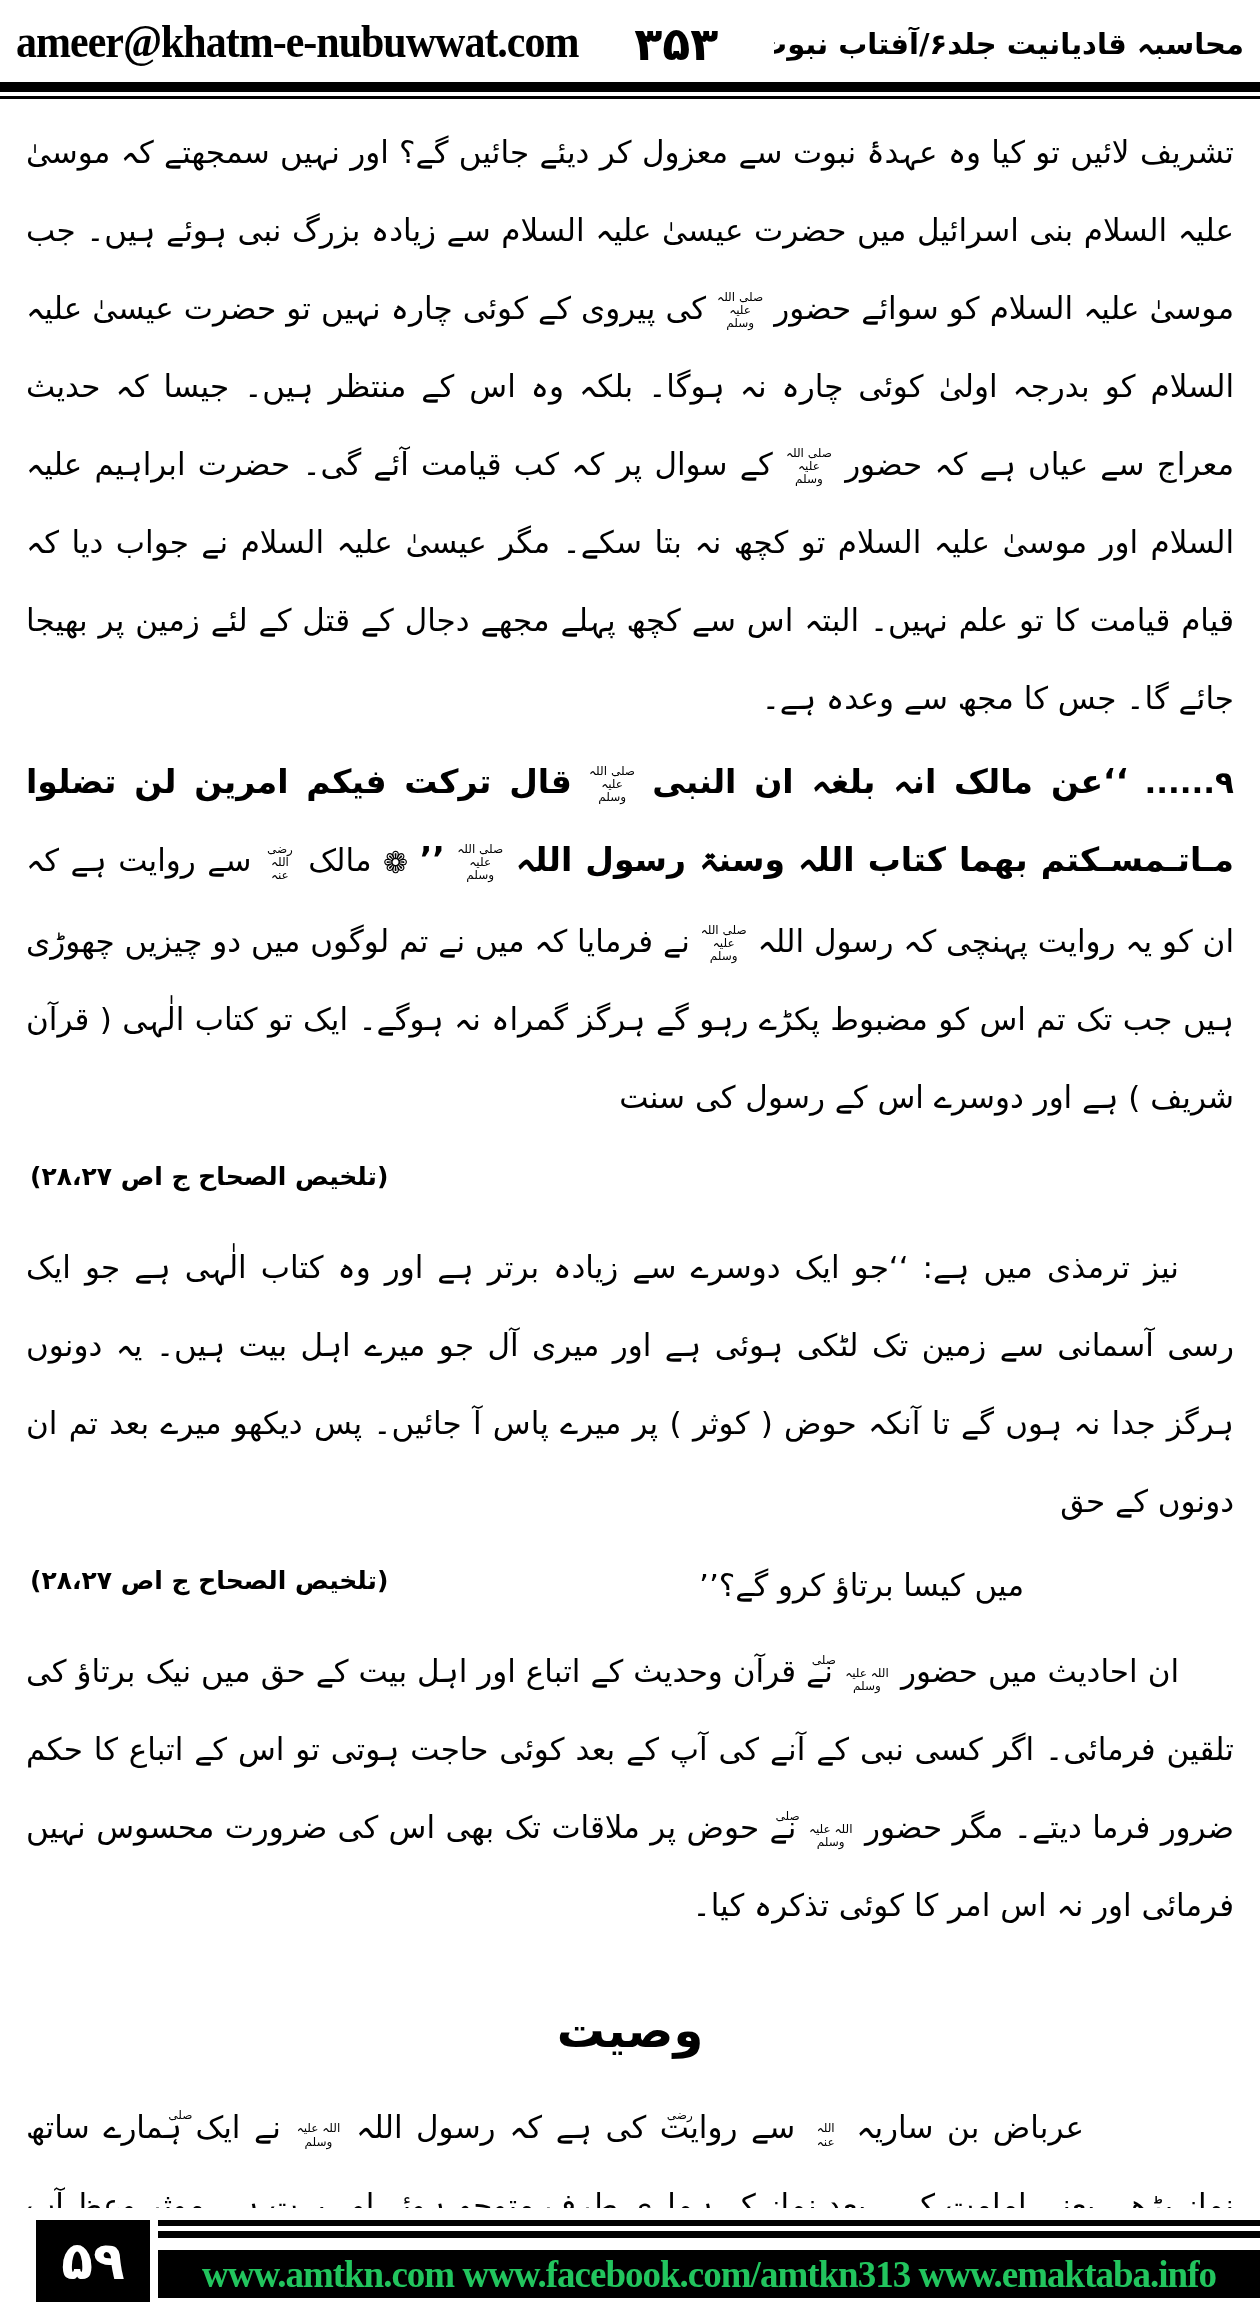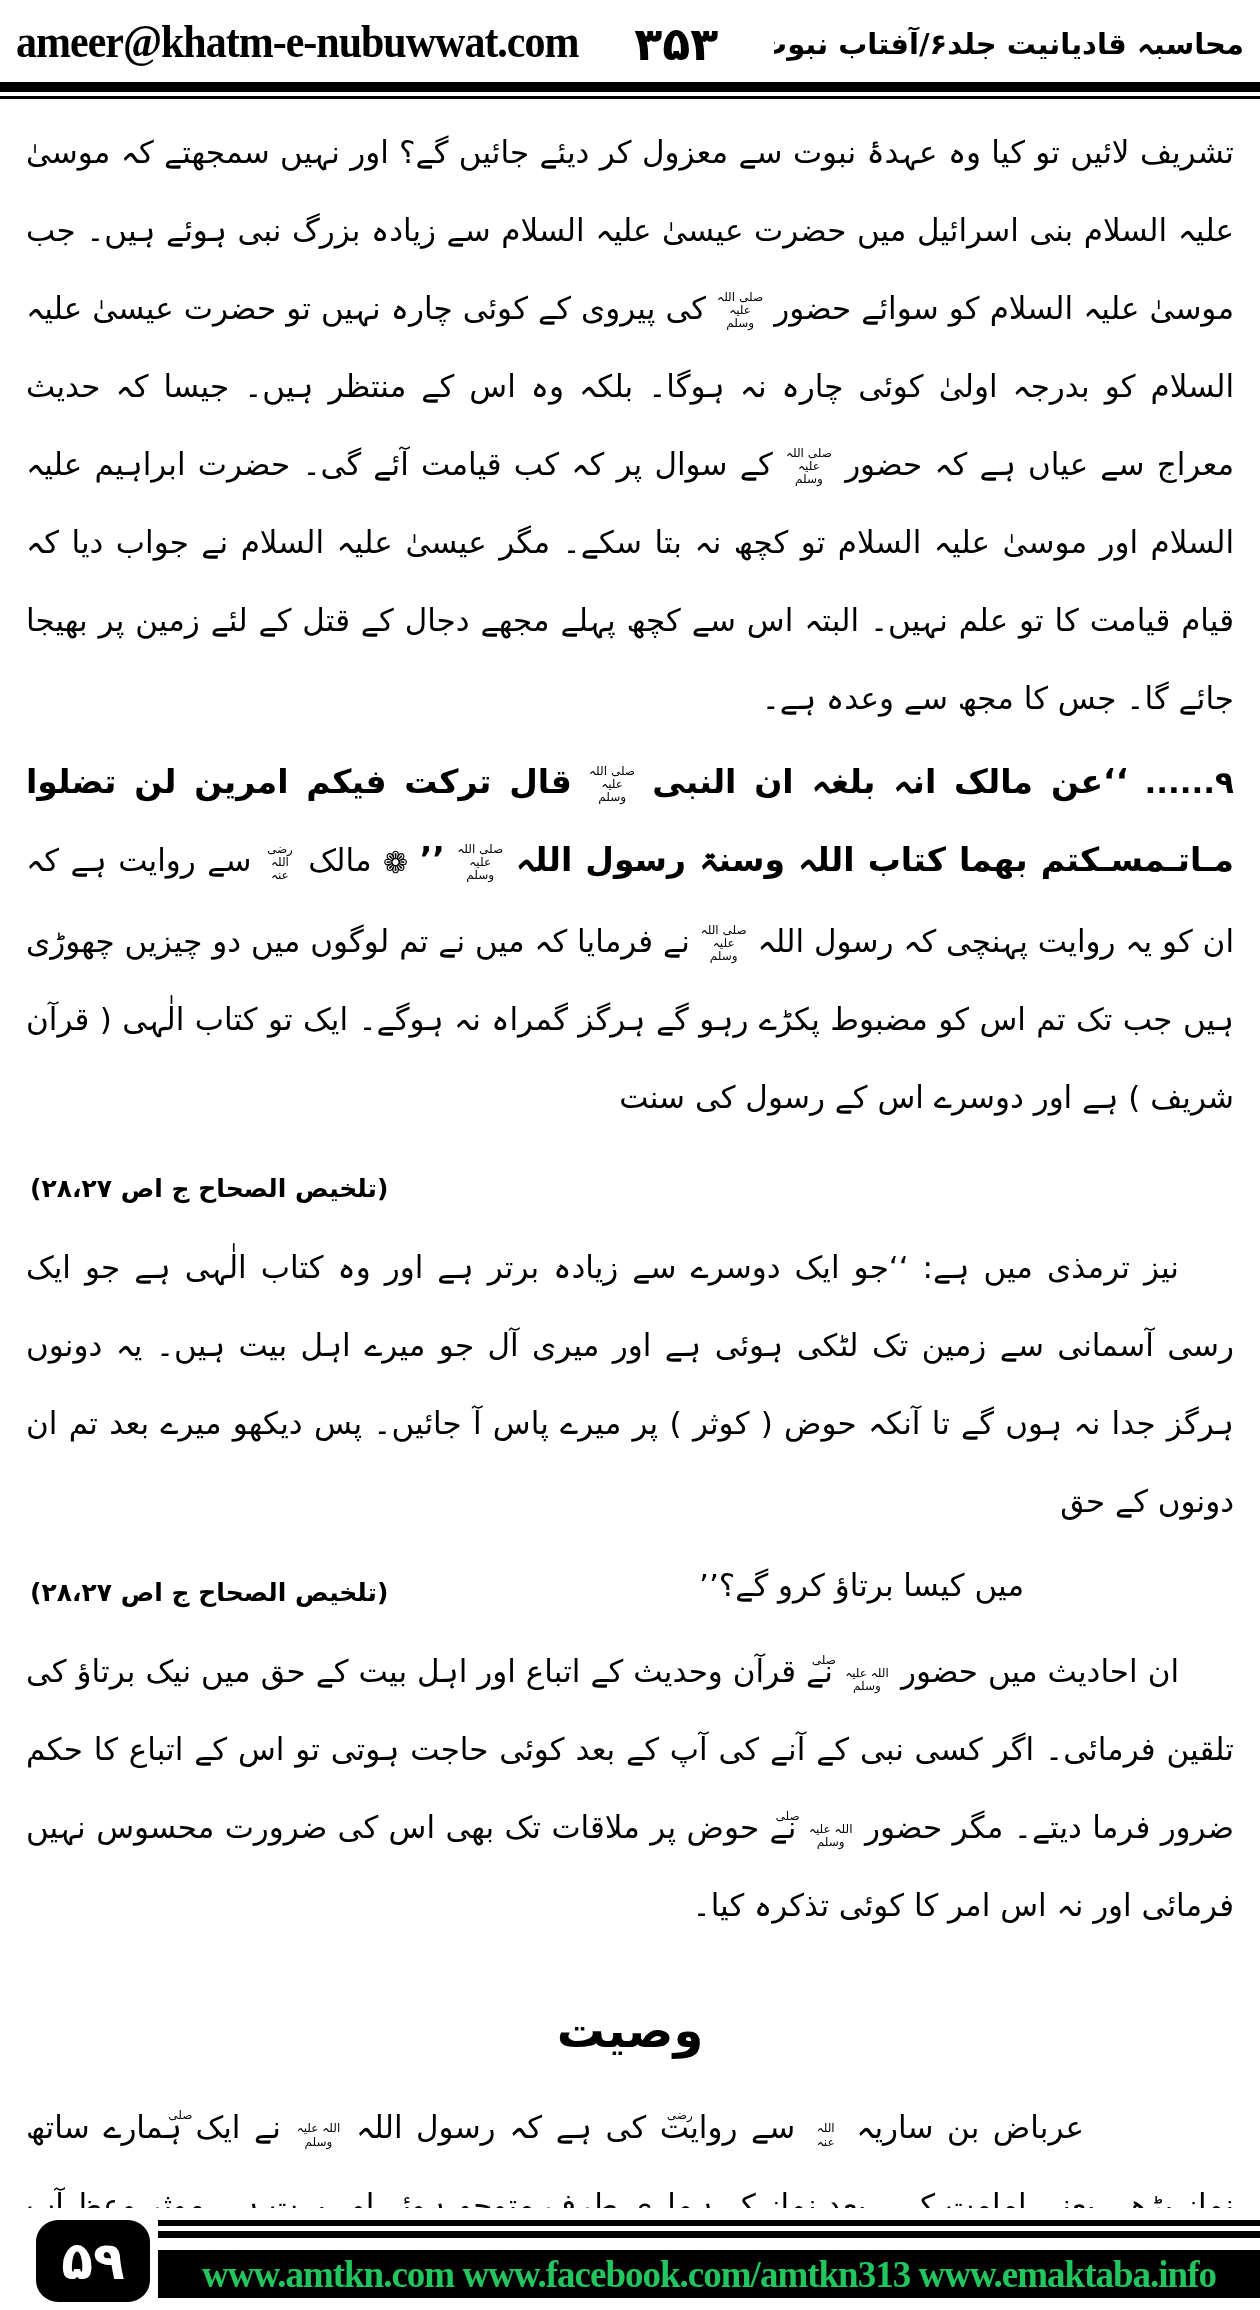--- a/index.html
+++ b/index.html
@@ -44,35 +44,35 @@
     text-align:center;vertical-align:-8px;
   }
   .pbuh{width:48px;}
   .radi{width:34px;}
   .ornament{font-size:30px;vertical-align:-2px;}
   .end-row{position:relative;height:82px;direction:rtl;margin-bottom:4px;}
   .end-row .tail{
     position:absolute;right:210px;top:0;font-size:31px;line-height:78px;white-space:nowrap;
   }
   .end-row .cite{
-    position:absolute;left:4px;top:32px;font-size:25px;font-weight:bold;white-space:nowrap;text-align:center;
+    position:absolute;left:4px;top:20px;font-size:25px;font-weight:bold;white-space:nowrap;text-align:center;
   }
   .section-heading{
     text-align:center;font-size:48px;font-weight:bold;margin:58px 0 28px 0;line-height:1.2;
   }
   
   .footer{
     position:absolute;left:0;right:0;bottom:0;background:#fff;
     padding:12px 0 8px 0;
   }
   .footer-inner{display:flex;direction:ltr;align-items:flex-start;}
   .page-badge{
     width:114px;height:82px;background:#000;color:#fff;margin-left:36px;
     display:flex;align-items:center;justify-content:center;
-    font-size:52px;font-weight:bold;flex:0 0 auto;border-radius:22px;
+    font-size:52px;font-weight:bold;flex:0 0 auto;
   }
   .bar-wrap{flex:1;margin-left:8px;}
   .bar-line1{height:6px;background:#000;}
   .bar-line2{height:7px;background:#000;margin-top:5px;}
   .links-bar{
     margin-top:12px;height:48px;background:#000;color:#22c55e;
     display:flex;align-items:center;justify-content:center;
     font-family:"Liberation Serif",serif;font-weight:bold;font-size:37px;
     white-space:nowrap;letter-spacing:-1px;
   }

